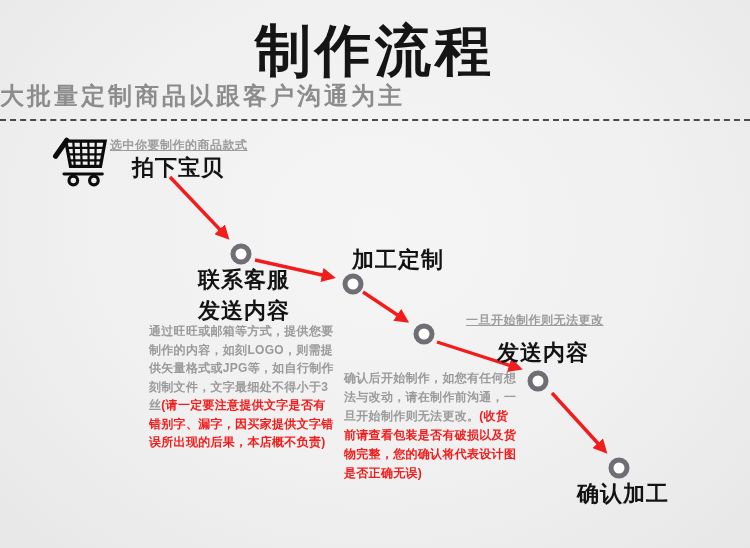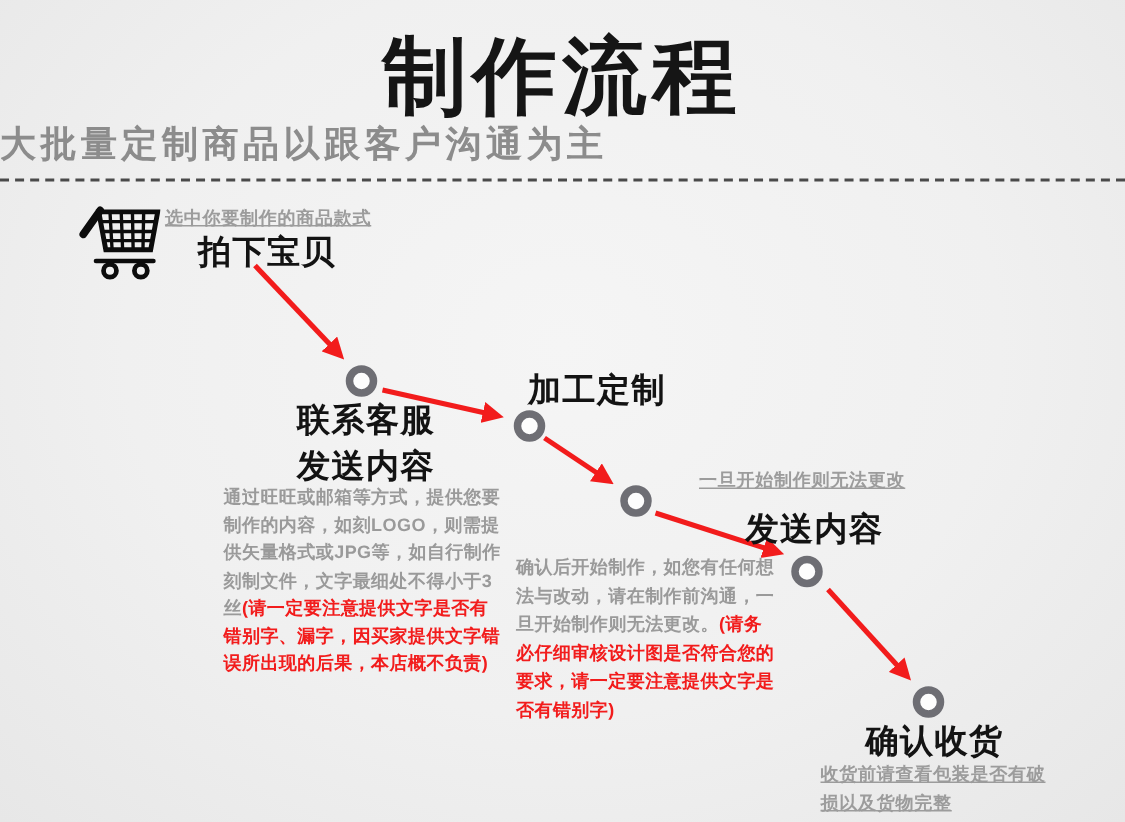--- a/index.html
+++ b/index.html
@@ -101,21 +101,20 @@
 
   <div class="note" style="left:110px;top:136px;">选中你要制作的商品款式</div>
   <div class="step-label" style="left:132px;top:153px;">拍下宝贝</div>
 
   <div class="step-label centered" style="left:244px;top:264px;">联系客服
 发送内容</div>
   <p class="para" style="left:149px;top:322px;width:186px;margin:0;"><span>通过旺旺或邮箱等方式，提供您要制作的内容，如刻LOGO，则需提供矢量格式或JPG等，如自行制作刻制文件，文字最细处不得小于3丝</span><span class="red">(请一定要注意提供文字是否有错别字、漏字，因买家提供文字错误所出现的后果，本店概不负责)</span></p>
 
   <div class="step-label" style="left:328px;top:245px;margin-left:24px;">加工定制</div>
 
-  <p class="para" style="left:344px;top:369px;width:176px;margin:0;line-height:19px;"><span>确认后开始制作，如您有任何想法与改动，请在制作前沟通，一旦开始制作则无法更改。</span><span class="red">(请务必仔细审核设计图是否符合您的要求，请一定要注意提供文字是否有错别字)</span></p>
+  <p class="para" style="left:344px;top:369px;width:176px;margin:0;line-height:19px;"><span>确认后开始制作，如您有任何想法与改动，请在制作前沟通，一旦开始制作则无法更改。</span><span class="red">(收货前请查看包装是否有破损以及货物完整，您的确认将代表设计图是否正确无误)</span></p>
 
   <div class="note" style="left:466px;top:311px;">一旦开始制作则无法更改</div>
   <div class="step-label" style="left:497px;top:338px;">发送内容</div>
 
-  <div class="step-label" style="left:577px;top:479px;">确认收货</div>
-  <div class="note" style="left:547px;top:507px;width:150px;line-height:19px;">收货前请查看包装是否有破损以及货物完整</div>
+  <div class="step-label" style="left:577px;top:479px;">确认加工</div>
 
 </div>
 
 </body></html>

